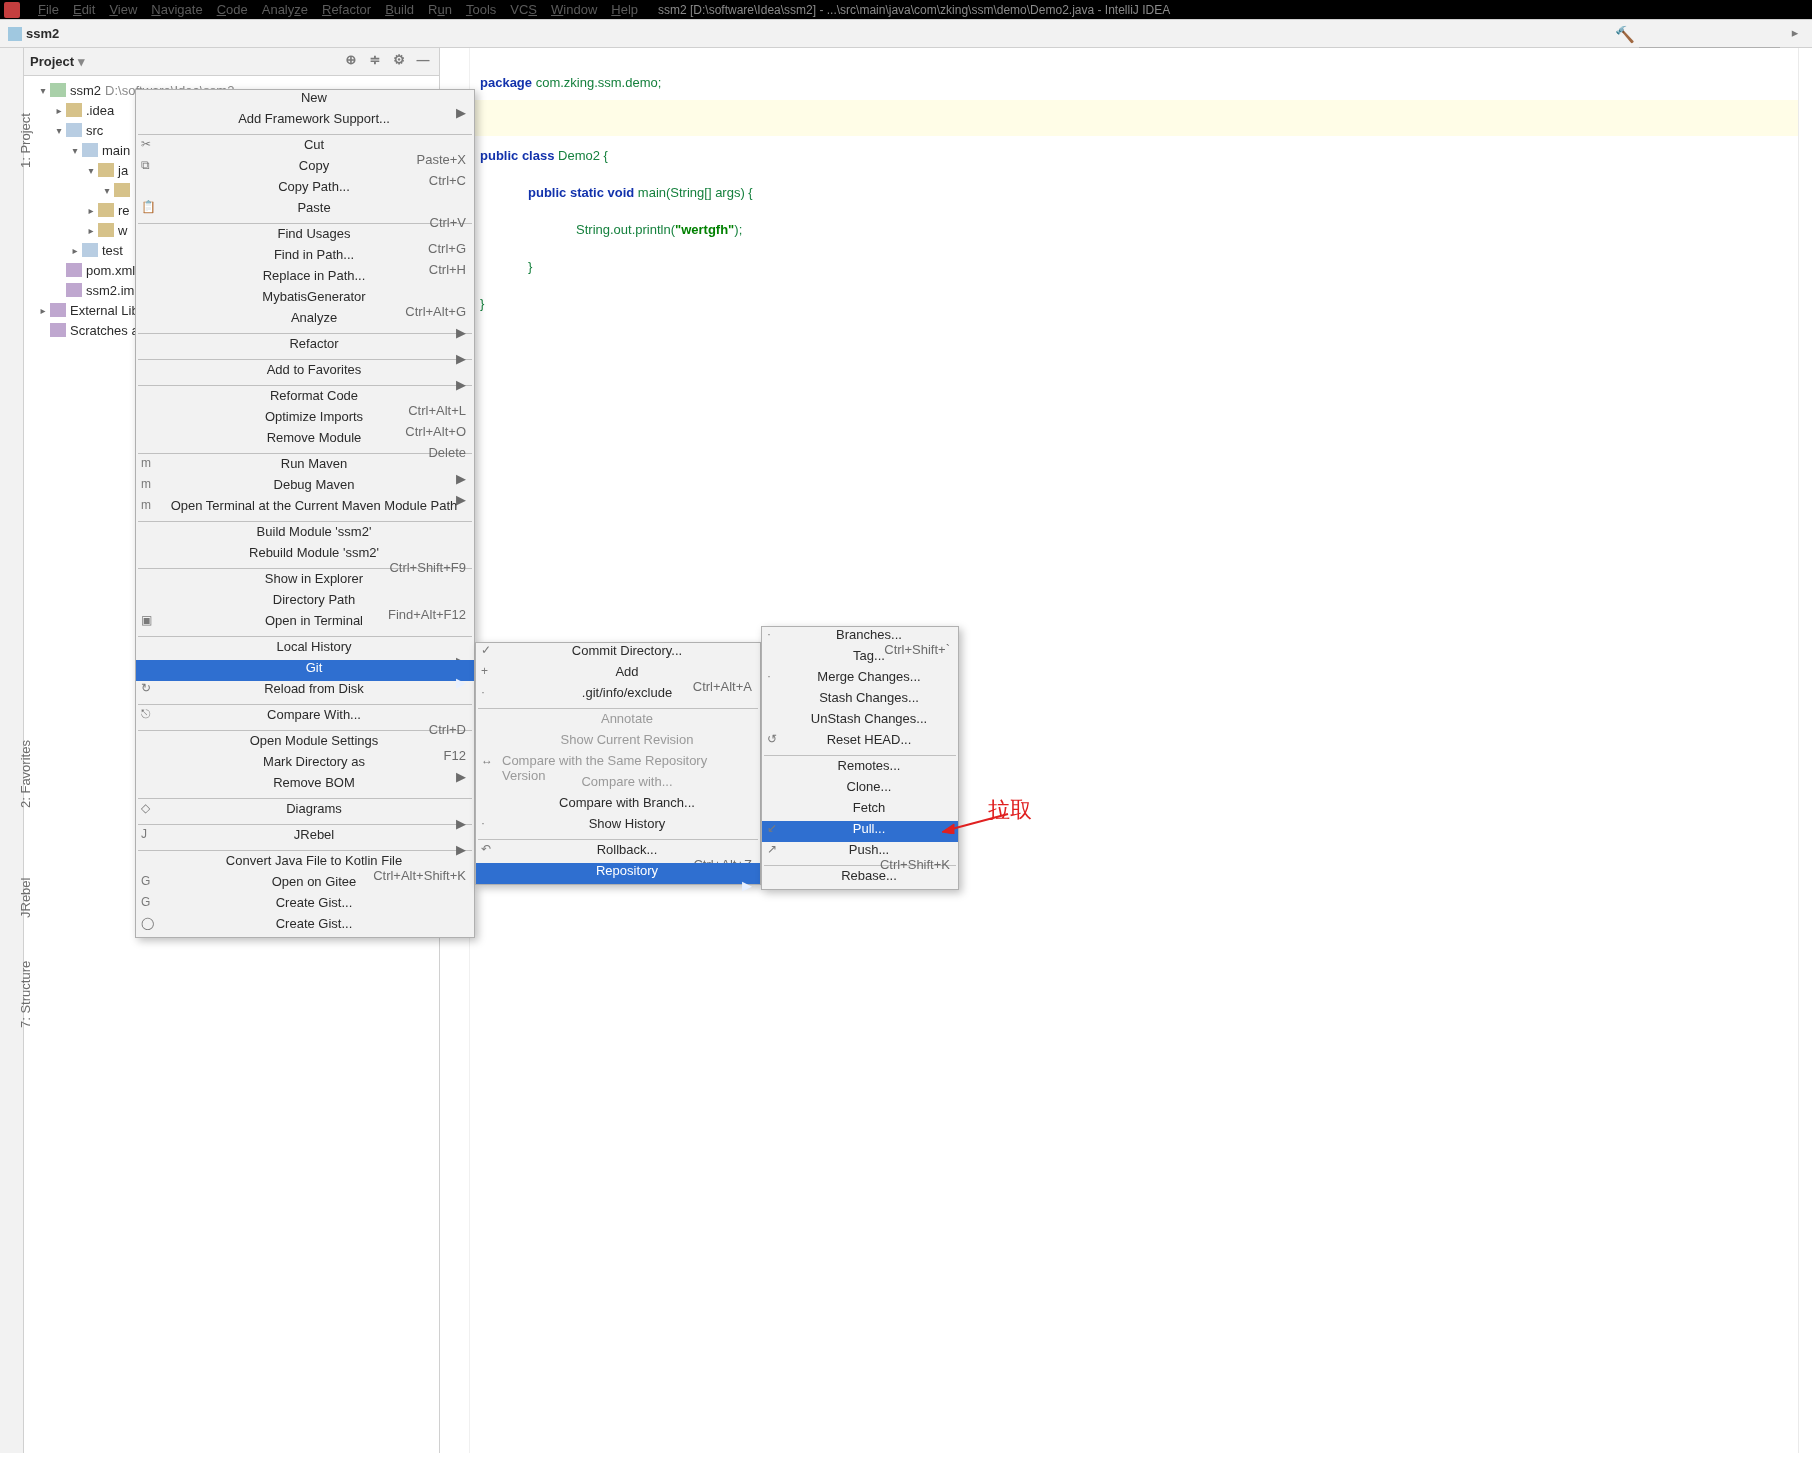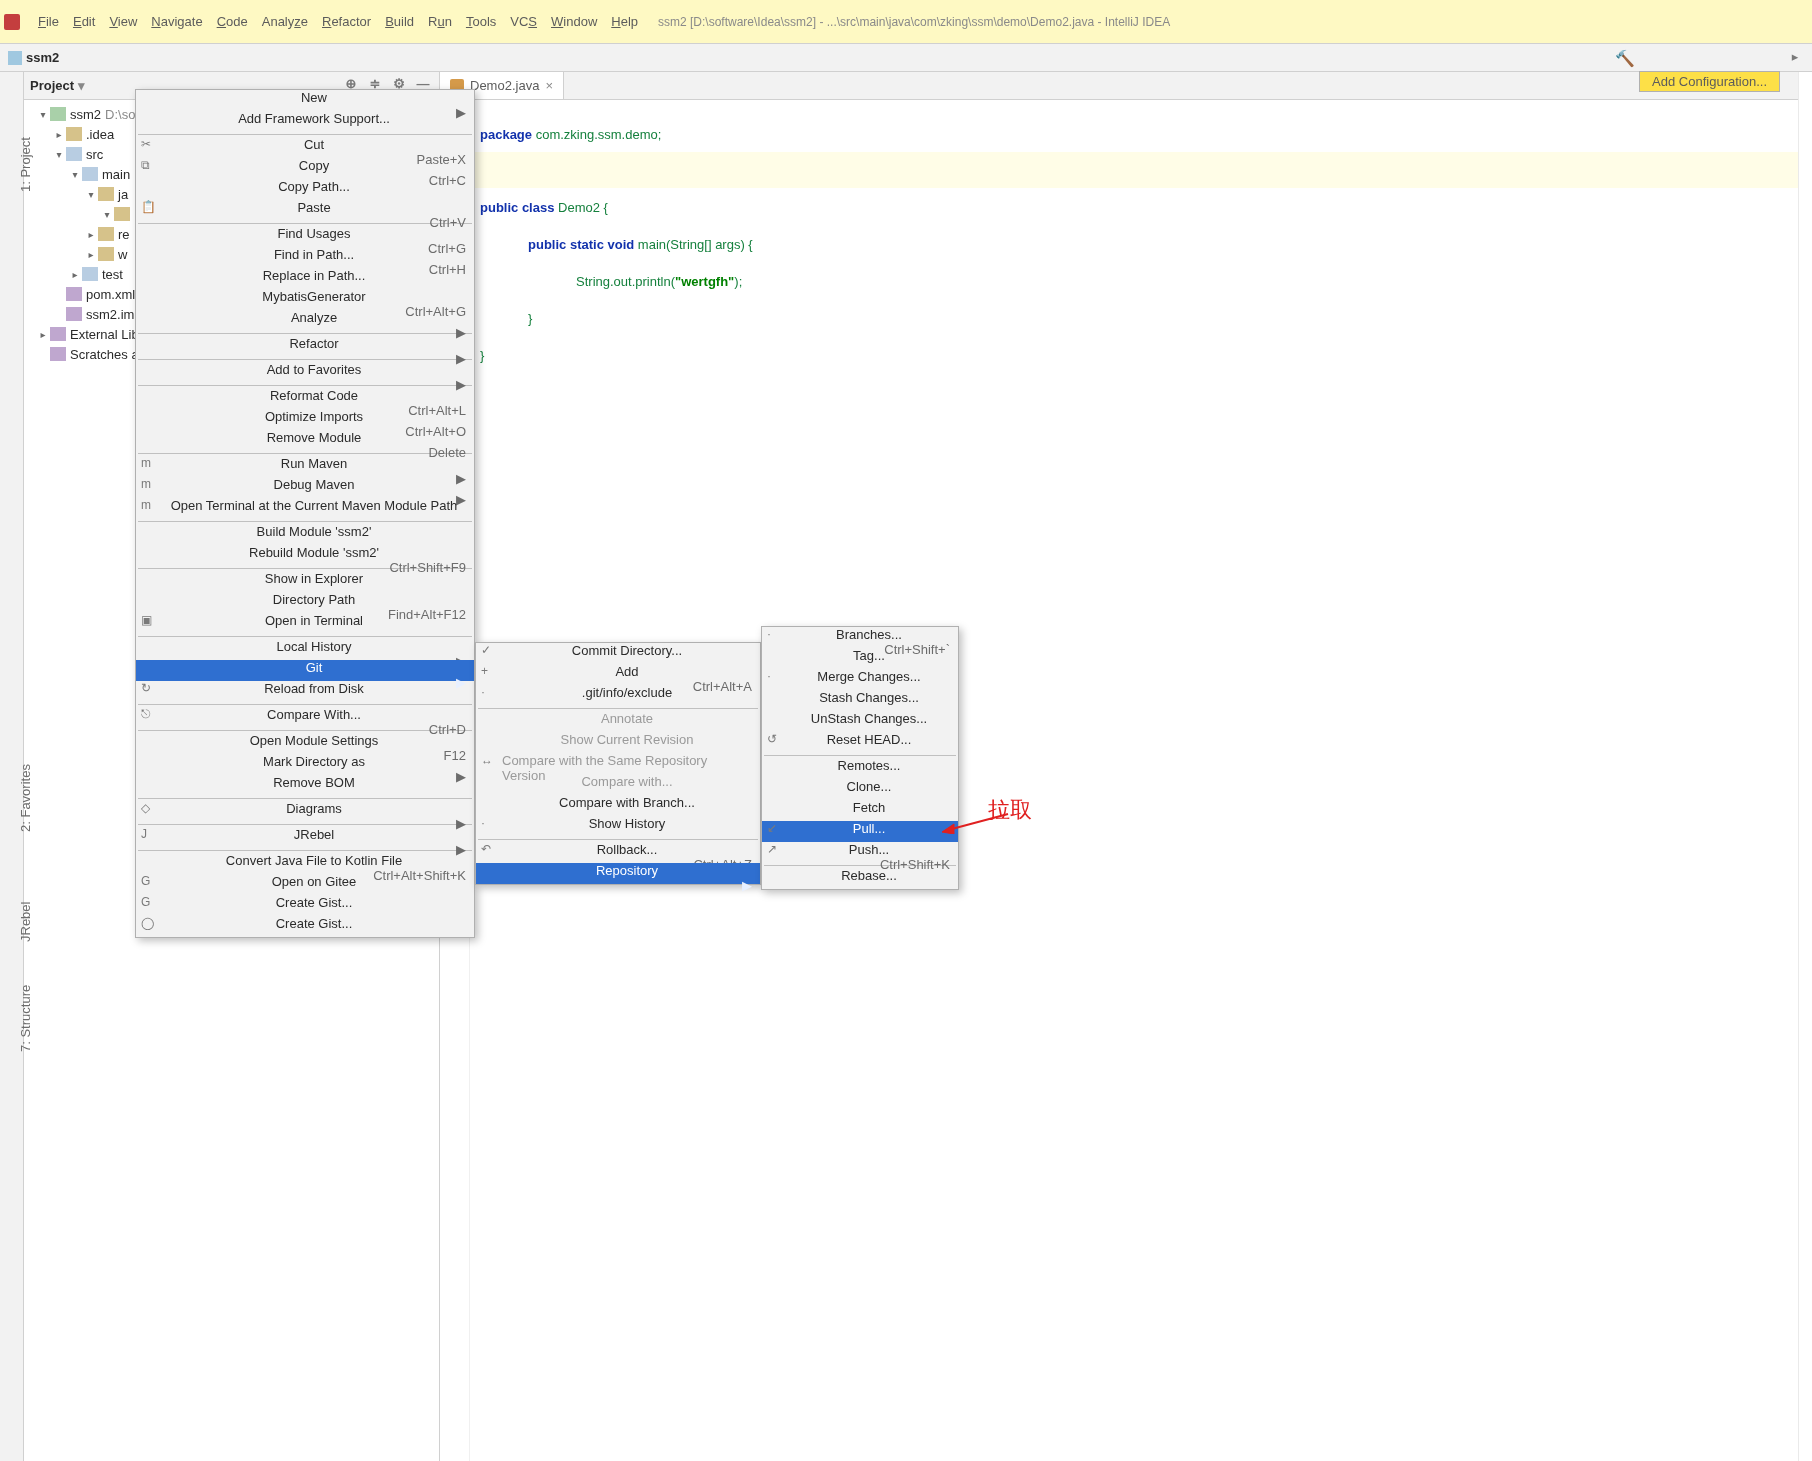--- a/index.html
+++ b/index.html
@@ -1,19 +1,19 @@
 <!DOCTYPE html>
 <html><head>
 <meta charset="utf-8">
 <style>
 * { margin:0; padding:0; box-sizing:border-box; font-family:"Segoe UI",Tahoma,sans-serif; font-size:13px; }
 body { background:#fff; width:1812px; height:1461px; overflow:hidden; position:relative; color:#2b2b2b; }
 
 
-.menubar { display:flex; align-items:center; height:44px; padding:0 4px; background:#fef9c3; border-bottom:1px solid #d0d0d0; gap:14px; }
+.menubar { display:flex; align-items:center; height:20px; padding:0 4px; background:#000000; border-bottom:1px solid #d0d0d0; gap:14px; }
 .app-icon { width:16px; height:16px; background:#c43e3e; border-radius:2px; margin-right:4px; }
 .menu-item { color:#5c5c5c; white-space:nowrap; }
 .menu-item u { text-decoration:underline; }
 .title-path { color:#8a8a8a; margin-left:6px; font-size:12px; }
 
 
 .toolbar-row { display:flex; align-items:center; height:28px; background:#f2f2f2; border-bottom:1px solid #d0d0d0; padding:0 8px; position:relative; }
 .crumb-icon { width:14px; height:14px; background:#a0c8e0; margin-right:4px; }
 .crumb { color:#2b2b2b; font-weight:bold; }
 .toolbar-right { position:absolute; right:8px; display:flex; align-items:center; gap:6px; }
@@ -202,27 +202,20 @@
         </div>
         <div class="node ind1">
           <span class="tw"></span>
           <span class="ic file"></span>
           <span>Scratches an</span>
         </div>
       </div>
   </div>
 
   <div class="editor-col">
-    <div class="tabs-row">
-      <div class="tab">
-        <span class="tic"></span>
-        <span class="tx">Demo2.java</span>
-        <span class="cx">×</span>
-      </div>
-    </div>
     <div class="editor">
       <div class="gutter"></div>
       <div class="highlight-line" style="top:52px"></div>
       <div class="code-area"><span class="kw">package</span><span class="pln"> com.zking.ssm.demo;</span>
 
 <span class="kw">public </span><span class="kw">class </span><span class="pln">Demo2 {</span>
     <span class="kw">public </span><span class="kw">static </span><span class="kw">void </span><span class="pln">main(String[] args) {</span>
         <span class="pln">String.out.println(</span><span class="str">"wertgfh"</span><span class="pln">);</span>
     <span class="pln">}</span>
 <span class="pln">}</span></div>

